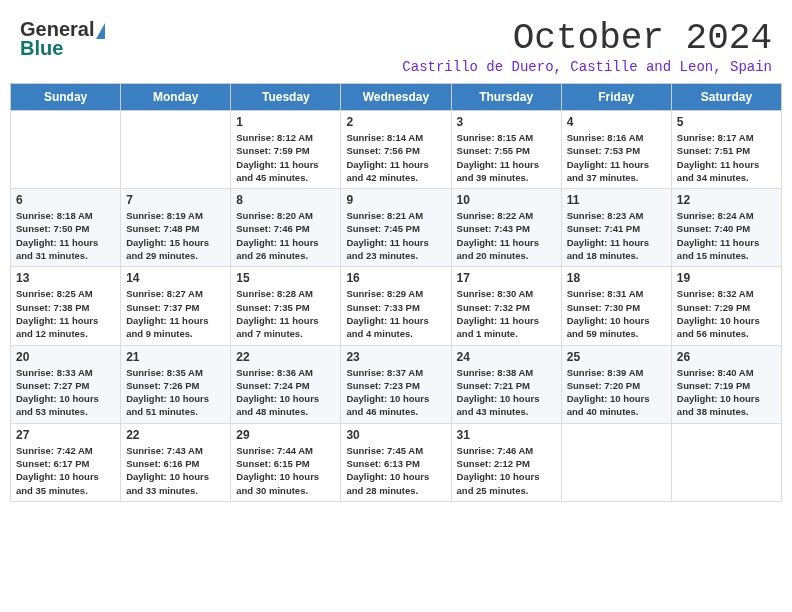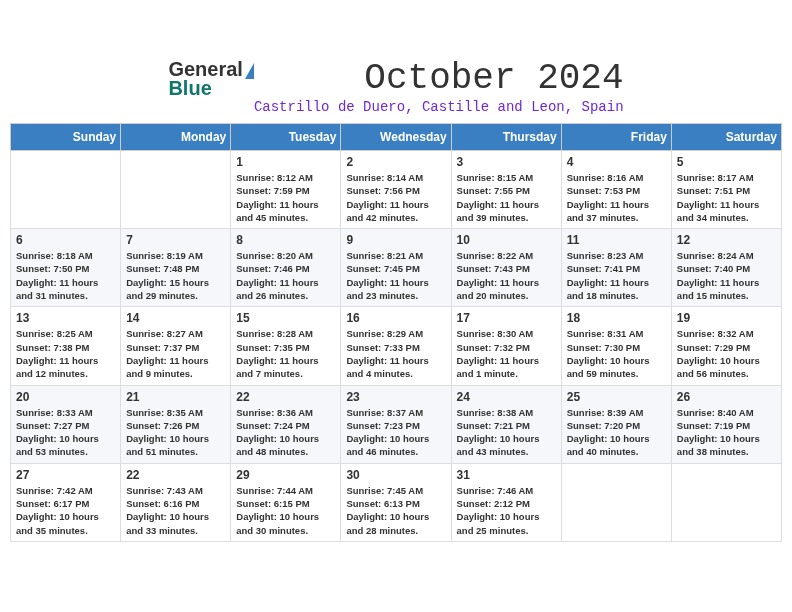--- a/index.html
+++ b/index.html
@@ -5,24 +5,23 @@
     * { box-sizing: border-box; margin: 0; padding: 0; }
     body {
       font-family: Arial, sans-serif;
       background: #fff;
       width: 792px;
       min-height: 612px;
       padding: 10px;
     }
     .header {
       display: flex;
-      justify-content: center;
+      justify-content: space-between;
       align-items: flex-start;
       padding: 8px 10px 4px 10px;
-      margin-top: 40px;
     }
     .logo {
       display: flex;
       flex-direction: column;
       align-items: flex-start;
     }
     .logo-row {
       display: flex;
       align-items: center;
     }
@@ -42,21 +41,21 @@
     .calendar {
       width: 100%;
       border-collapse: collapse;
       margin-top: 4px;
     }
     .calendar th {
       background-color: #3a7fc1;
       color: #fff;
       font-size: 12px;
       padding: 6px 4px;
-      text-align: right;
+      text-align: center;
       border: 1px solid #ccc;
     }
     .calendar td {
       border: 1px solid #ddd;
       vertical-align: top;
       padding: 4px 5px;
       font-size: 9.5px;
       color: #333;
       width: calc(100%/7);
       min-height: 75px;

